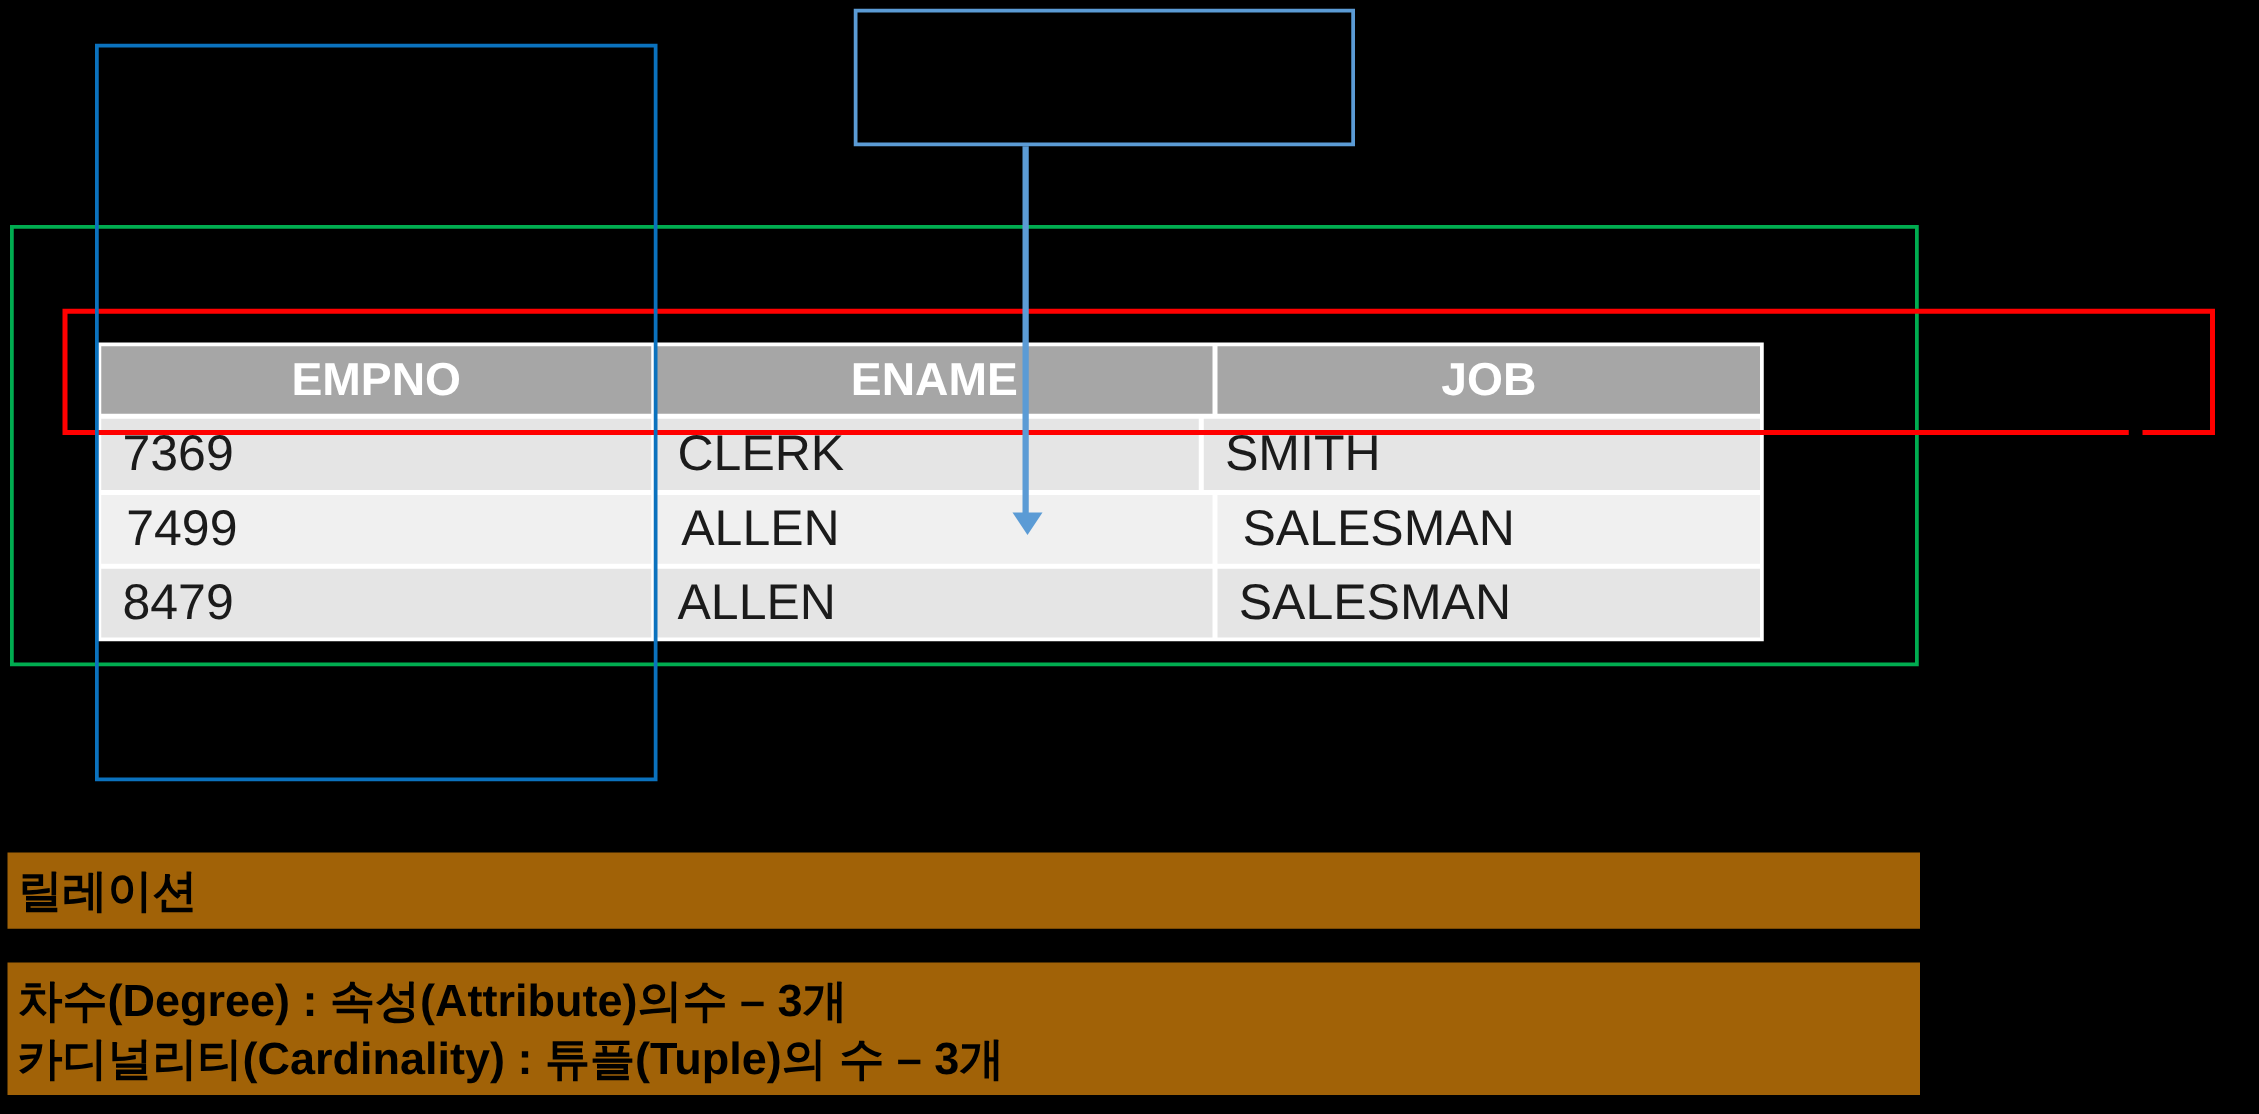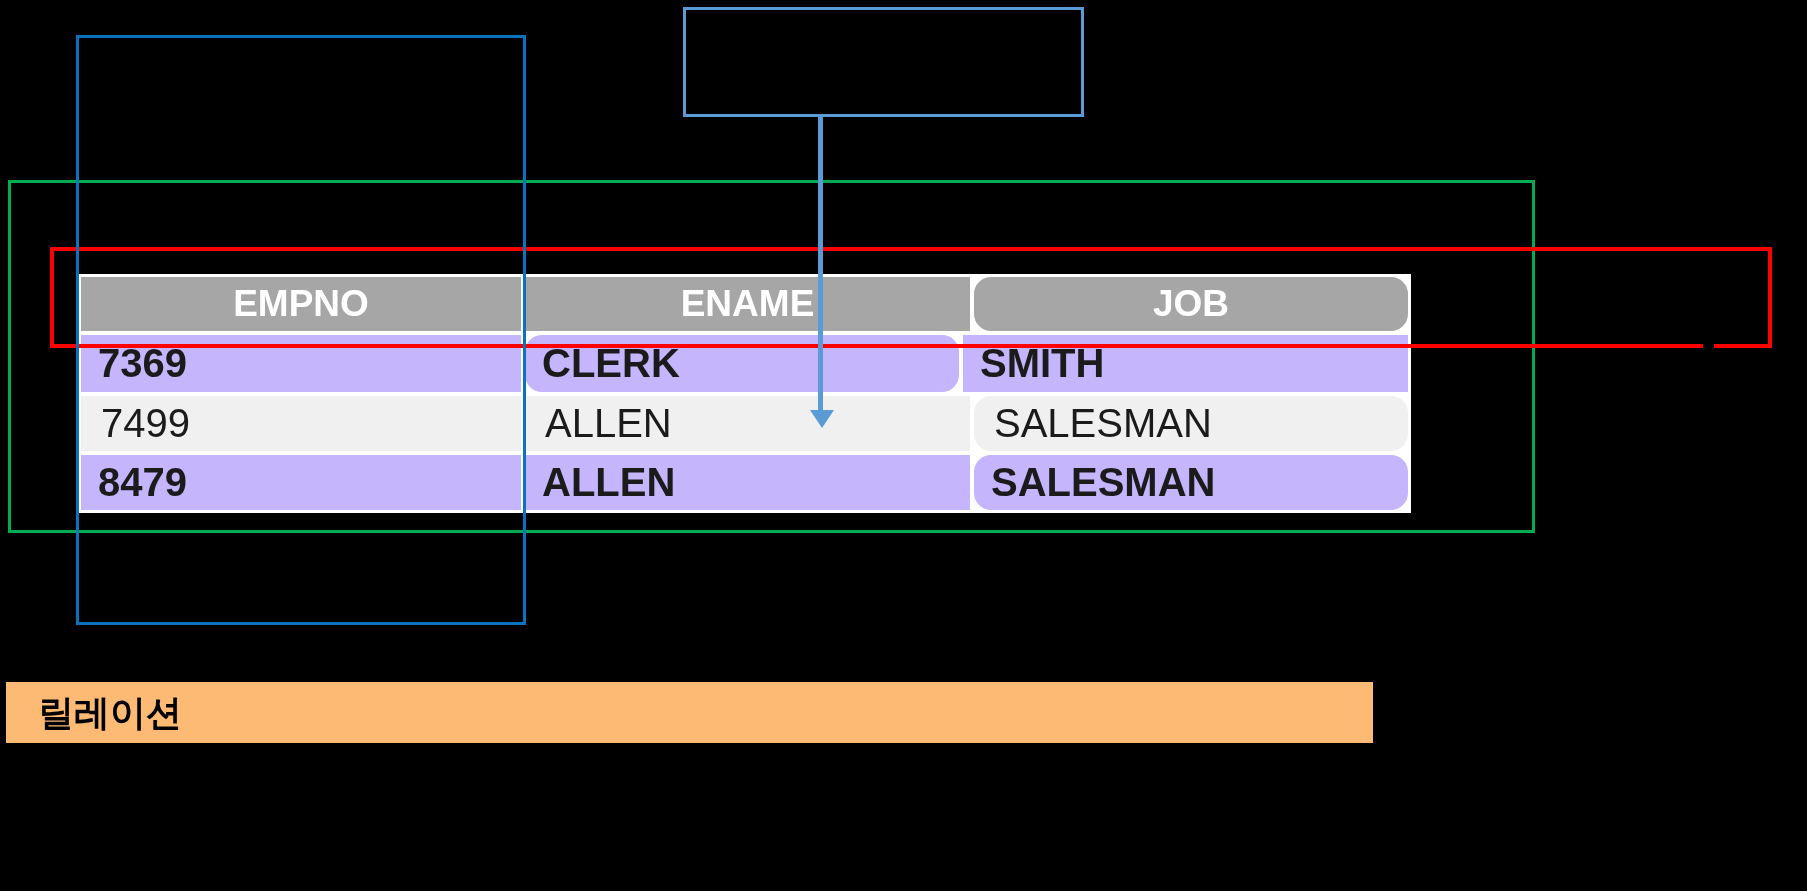--- a/index.html
+++ b/index.html
@@ -54,43 +54,43 @@
   .emp-table {
     position: absolute; left: 78px; top: 274px;
     width: 1333px;
     background: #FFFFFF;
     padding: 3px;
     display: flex; flex-direction: column; gap: 4px;
   }
   .tr { display: flex; gap: 4px; }
   .c1 { flex: 0 0 440px; }
   .c2 { flex: 0 0 445px; }
-  .c3 { flex: 0 0 434px; border-radius: 17px; }
+  .c3 { flex: 0 0 434px; }
   .th {
     background: #A6A6A6; color: #FFFFFF;
     font-size: 37px; font-weight: bold;
     display: flex; align-items: center; justify-content: center;
     height: 54px;
   }
   .td {
     color: #1B1B1B; font-size: 40px; font-weight: 400;
     display: flex; align-items: center;
     padding-left: 17px;
   }
-  .row-a .td { background: #c4b5fd; font-weight: bold; }
+  .row-a .td { background: #e5e5e5; }
   .row-b .td { background: #F0F0F0; padding-left: 20px; }
   .h57 .td { height: 57px; }
   .h55 .td { height: 55px; }
 
   
   .bar {
     position: absolute; left: 6px;
-    width: 1367px; background: #fdba74;
+    width: 1530px; background: #a16207;
     color: #000000; font-weight: bold; font-size: 36px;
-    padding-left: 32px;
+    padding-left: 8px;
   }
   .bar1 { top: 682px; height: 61px; line-height: 61px; }
   .bar2 { top: 770px; height: 106px; padding-top: 8px; line-height: 46px; }
 </style>
 </head>
 <body>
 
 <div class="stage">
 
   <div class="green-rect"></div>
@@ -124,14 +124,18 @@
   <div class="blue-rect-left"></div>
 
   <div class="blue-box-top"></div>
   <div class="arrow-line"></div>
   <div class="arrow-head"></div>
 
   <div class="bar bar1">
     <span>릴레이션</span>
   </div>
 
+  <div class="bar bar2">
+    <div>차수(Degree) : 속성(Attribute)의수 – 3개</div>
+    <div>카디널리티(Cardinality) : 튜플(Tuple)의 수 – 3개</div>
+  </div>
 
 </div>
 
 </body></html>

